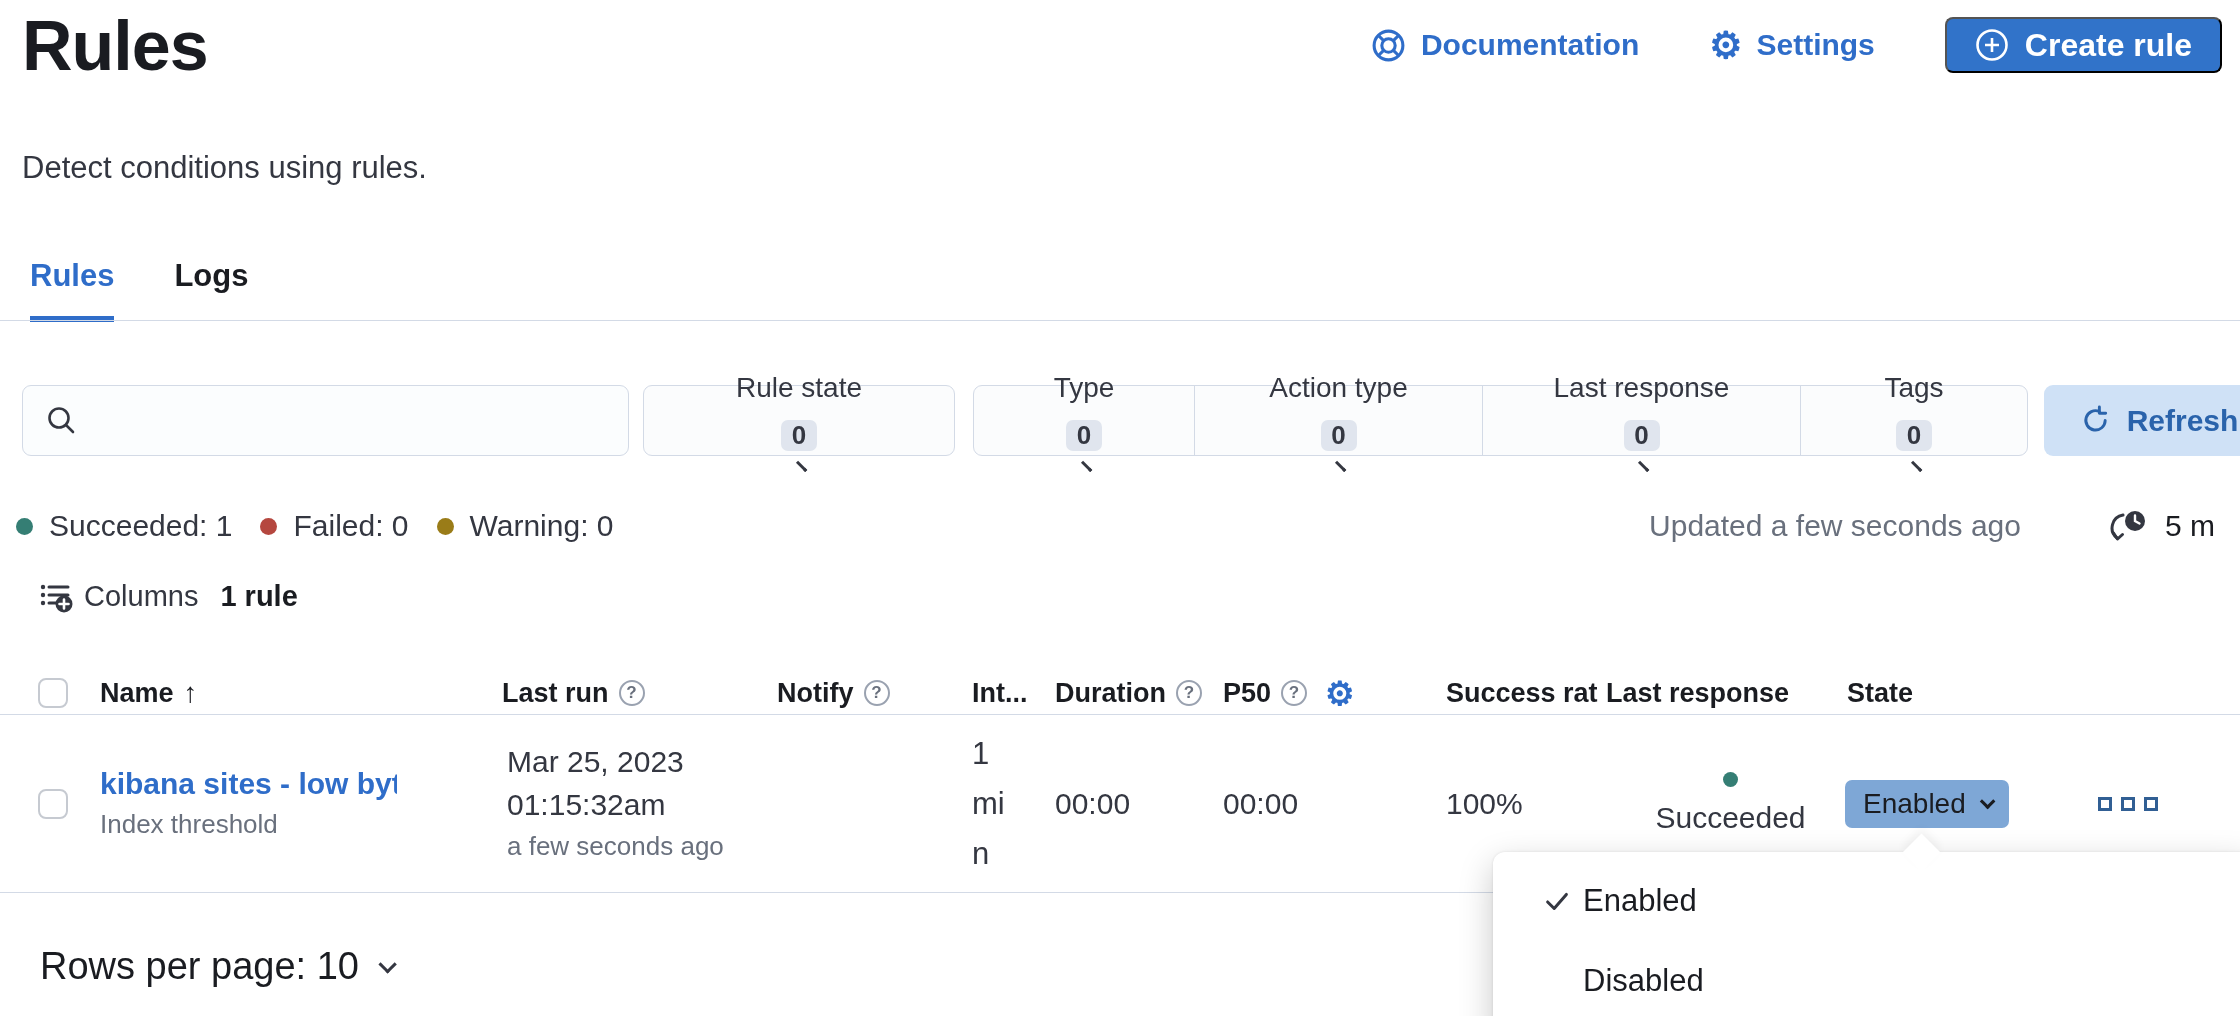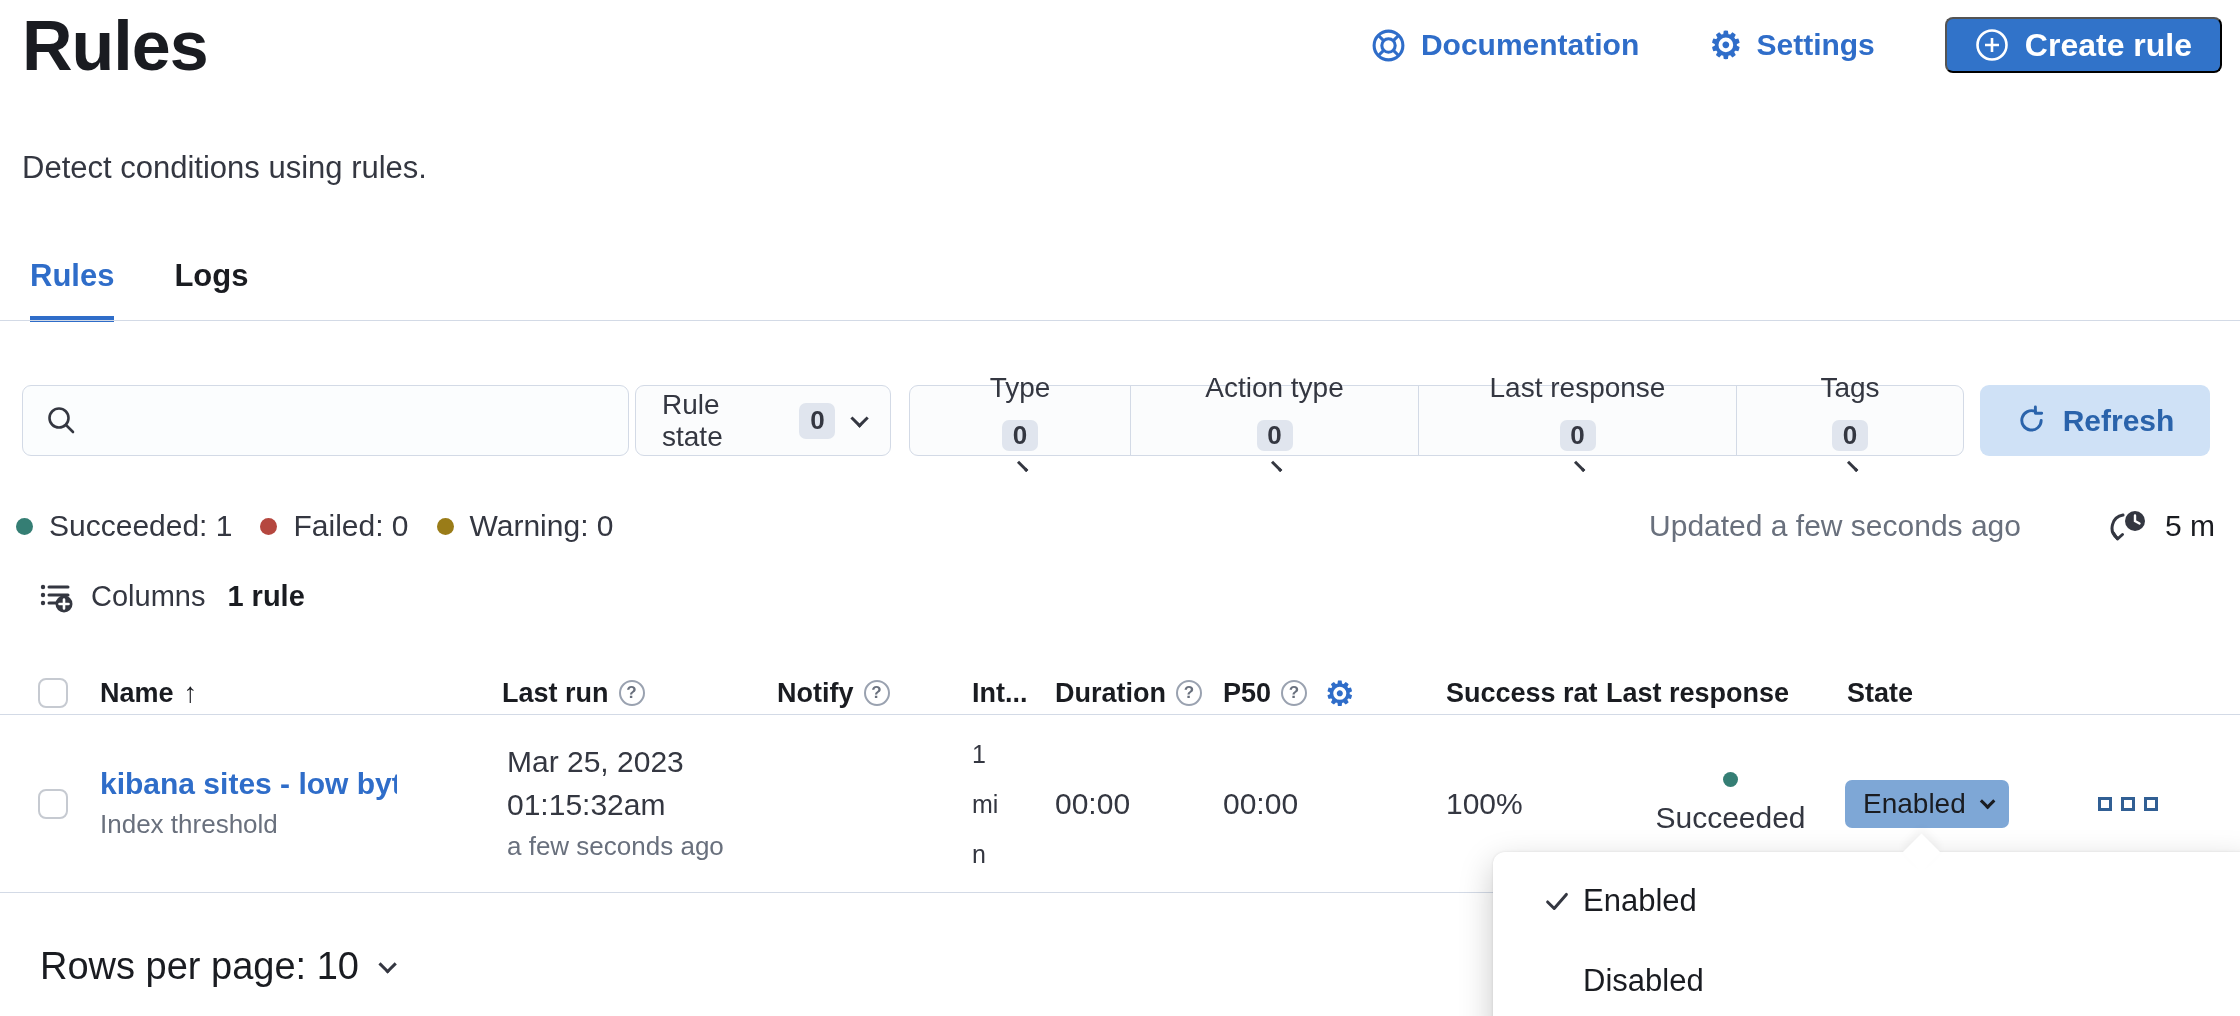--- a/index.html
+++ b/index.html
@@ -52,21 +52,21 @@
   .search-box input{
     border:none;outline:none;background:transparent;flex:1;
     font-size:29px;color:var(--text);font-family:"Liberation Sans",sans-serif;
   }
   .search-box input::placeholder{color:#757d8c;}
   .filter-btn{
     display:flex;align-items:center;justify-content:center;gap:16px;
     background:var(--panel-bg);border:1px solid var(--border);border-radius:9px;
     font-size:28px;font-weight:500;color:var(--text);padding:0 26px;cursor:pointer;
   }
-  .standalone{margin-left:6px;width:256px;}
+  .standalone{margin-left:14px;width:312px;flex-direction:column;}
   .filter-group{margin-left:18px;display:flex;border:1px solid var(--border);border-radius:9px;background:var(--panel-bg);}
   .filter-group .filter-btn{border:none;border-radius:0;background:transparent;flex-direction:column;}
   .filter-group .filter-btn + .filter-btn{border-left:1px solid var(--border);}
   .count-badge{
     min-width:36px;height:36px;padding:0 10px;border-radius:7px;background:#e0e5ee;
     display:inline-flex;align-items:center;justify-content:center;
     font-size:26px;font-weight:600;color:var(--text);
   }
   .chev{width:13px;height:13px;border-right:3px solid var(--text);border-bottom:3px solid var(--text);
     transform:rotate(45deg) translateY(-3px);display:inline-block;}
@@ -80,42 +80,42 @@
   .status-bar{position:absolute;left:16px;right:25px;top:505px;height:42px;display:flex;align-items:center;justify-content:space-between;}
   .status-left{display:flex;align-items:center;gap:14px;font-size:30px;color:var(--text);}
   .dot{width:17px;height:17px;border-radius:50%;display:inline-block;flex:none;}
   .status-item{display:flex;align-items:center;gap:16px;margin-right:14px;}
   .status-right{display:flex;align-items:center;gap:16px;}
   .updated-text{font-size:30px;color:var(--subdued);margin-right:72px;}
   .interval-text{font-size:30px;font-weight:500;color:var(--title);}
 
   
   .toolbar{position:absolute;left:38px;top:578px;display:flex;align-items:center;gap:22px;}
-  .columns-btn{display:flex;align-items:center;gap:17px;font-size:29px;font-weight:500;color:var(--text);cursor:pointer;}
+  .columns-btn{display:flex;align-items:center;gap:10px;font-size:29px;font-weight:500;color:var(--text);cursor:pointer;}
   .rule-count{font-size:29px;font-weight:700;color:var(--title);}
 
   
   .table{position:absolute;left:0;right:0;top:640px;}
   .grid{display:grid;grid-template-columns:78px 402px 275px 191px 85px 170px 221px 158px 243px 245px 1fr;padding-left:22px;}
   .thead{height:75px;border-bottom:1px solid var(--border);align-items:center;}
   .th{display:flex;align-items:center;gap:10px;font-size:27px;font-weight:700;color:var(--title);overflow:hidden;margin-top:32px;}
   .qmark{width:26px;height:26px;border:2px solid #9aa2b0;border-radius:50%;color:var(--subdued);
     font-size:17px;font-weight:700;display:inline-flex;align-items:center;justify-content:center;flex:none;}
   .sort-arrow{font-size:28px;font-weight:400;}
   .p50-gear{font-size:33px;color:var(--primary);margin-left:8px;cursor:pointer;line-height:1;}
   .checkbox{width:30px;height:30px;border:2px solid #c6cad1;border-radius:8px;background:#fff;margin-left:16px;cursor:pointer;flex:none;}
   .trow{height:178px;border-bottom:1px solid var(--border);align-items:center;}
   .cell{display:flex;align-items:center;font-size:30px;color:var(--text);}
   .name-cell{flex-direction:column;align-items:flex-start;justify-content:center;gap:8px;}
   .rule-link{font-size:30px;font-weight:600;color:var(--primary);max-width:297px;overflow:hidden;white-space:nowrap;cursor:pointer;}
   .rule-type{font-size:26px;color:var(--subdued);}
   .lastrun-cell{flex-direction:column;align-items:flex-start;justify-content:center;gap:9px;padding-left:5px;}
   .lastrun-cell .main{font-size:30px;color:var(--text);}
   .lastrun-cell .ago{font-size:26px;color:var(--subdued);}
-  .interval-wrap{width:40px;word-break:break-all;line-height:50px;font-size:25px;}
+  .interval-wrap{width:40px;word-break:break-all;line-height:50px;font-size:31px;}
   .resp-cell{gap:14px;padding-left:14px;flex-direction:column;}
   .resp-dot{width:15px;height:15px;border-radius:50%;background:var(--succeeded);}
   .state-badge{
     display:inline-flex;align-items:center;gap:14px;height:48px;padding:0 18px;border-radius:7px;
     background:var(--badge-bg);color:var(--title);font-size:28px;font-weight:500;cursor:pointer;
   }
   .state-badge .chev{width:11px;height:11px;border-color:var(--title);}
   .actions-cell{padding-left:8px;display:flex;align-items:center;gap:9px;cursor:pointer;}
   .box-sq{width:14px;height:14px;border:3.5px solid #315f94;display:inline-block;}
 

